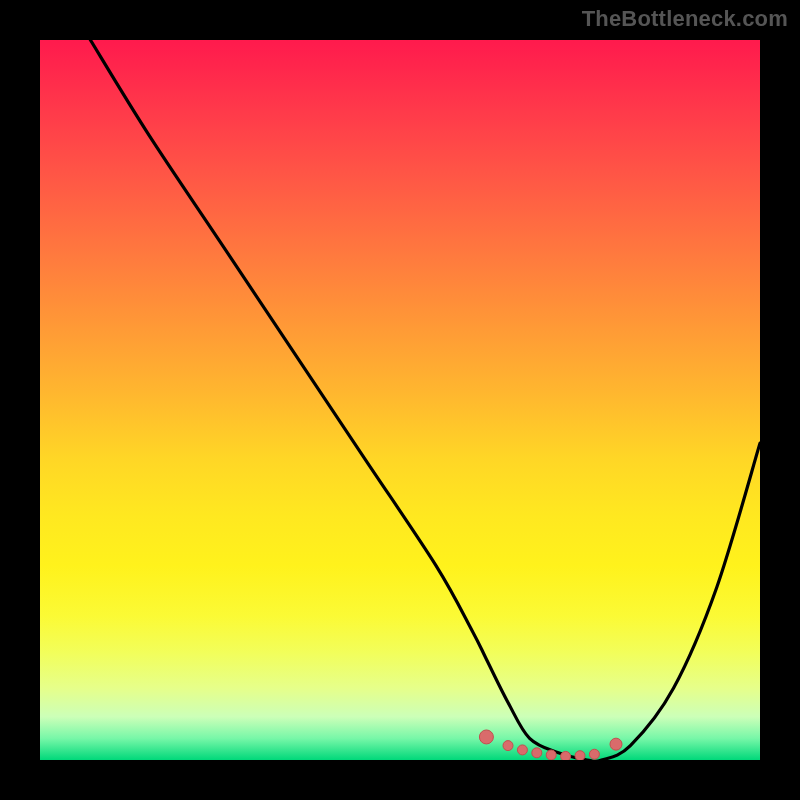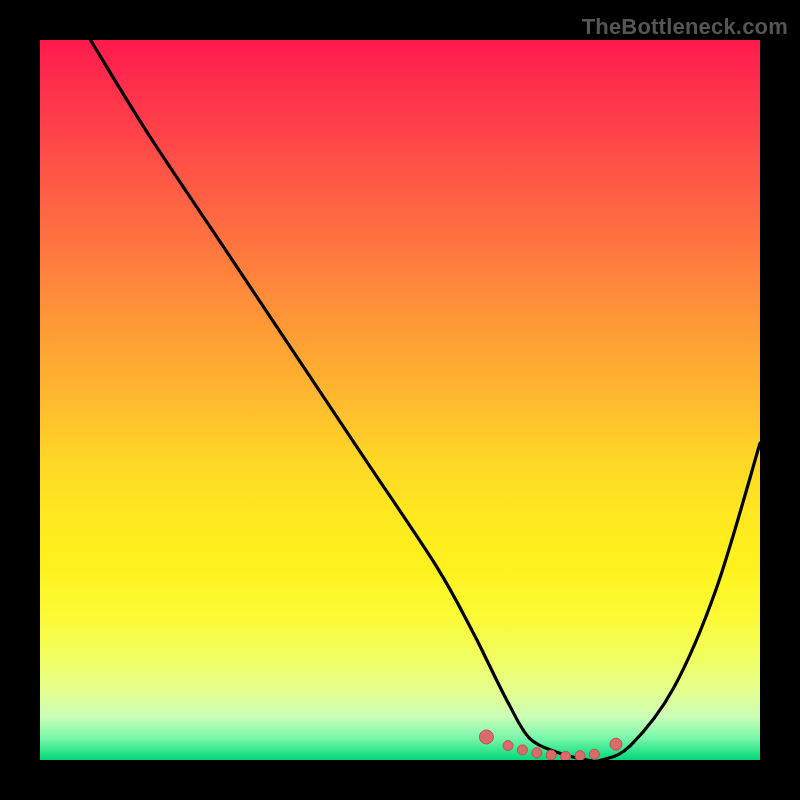--- a/index.html
+++ b/index.html
@@ -43,21 +43,21 @@
   }
   .plot-area svg {
     position: absolute;
     left: 0;
     top: 0;
     width: 720px;
     height: 720px;
   }
   .watermark {
     position: absolute;
-    top: 14px;
+    top: 6px;
     right: 12px;
     color: #555;
     font-size: 22px;
     font-weight: 600;
     letter-spacing: 0.2px;
     user-select: none;
   }
 </style>
 </head>
 <body>

